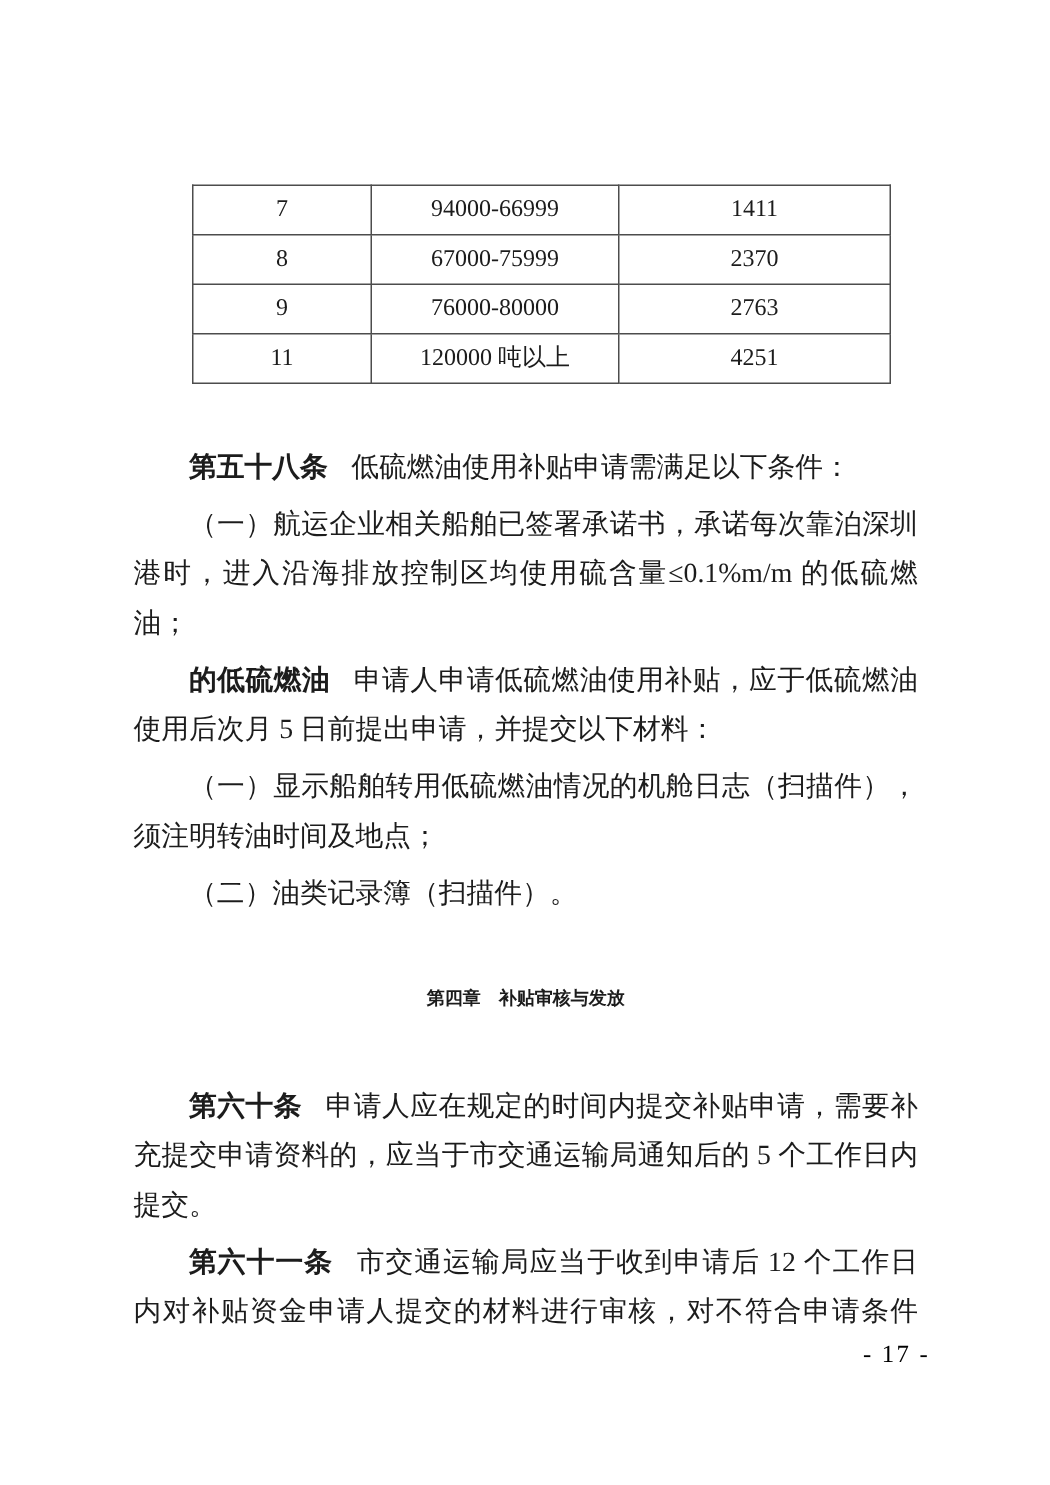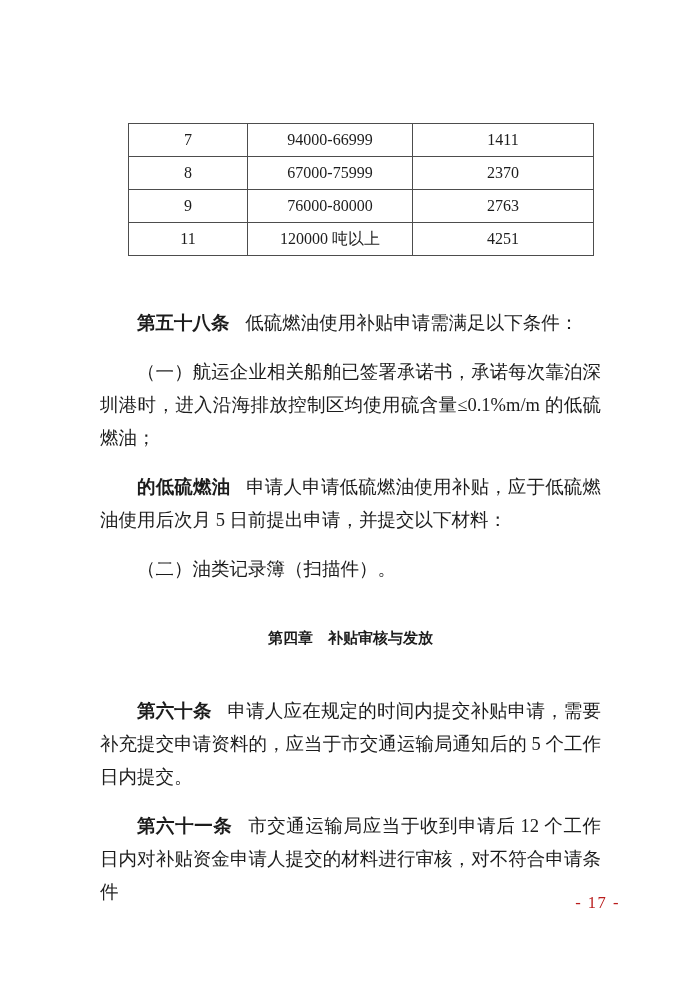--- a/index.html
+++ b/index.html
@@ -35,50 +35,50 @@
   }
 
   
   .content {
     position: absolute;
     top: 291px;
     left: 84px;
     width: 533px;
   }
   .para {
-    margin: 16px;
+    margin: 5px;
     font-size: 18.5px;
     line-height: 33px;
     text-align: justify;
     text-indent: 2em;
     word-break: break-all;
   }
   .article-label {
     font-weight: bold;
     margin-right: 0.85em;
   }
   .para.cutoff { text-align-last: justify; }
 
   .chapter-heading {
     margin: 36px 0 40px 0;
-    font-size: 15px;
+    font-size: 12px;
     font-weight: bold;
     text-align: center;
     line-height: 33px;
     text-indent: 0;
   }
 
   
   .page-number {
     position: absolute;
     top: 893px;
     right: 80px;
     font-size: 16.5px;
     letter-spacing: 1.5px;
-    color: #b91c1c;
+    color: #000000;
   }
 </style>
 </head>
 <body>
 
 <div class="page">
 
   <table class="tier-table">
     <colgroup>
       <col style="width:119px">
@@ -111,20 +111,21 @@
 
   <div class="content">
 
     <p class="para"><span class="article-label">第五十八条</span><span>低硫燃油使用补贴申请需满足以下条件：</span></p>
 
     <p class="para"><span>（一）航运企业相关船舶已签署承诺书，承诺每次靠泊深圳港时，进入沿海排放控制区均使用硫含量≤0.1%m/m 的低硫燃油；</span></p>
 
 
     <p class="para"><span class="article-label">的低硫燃油</span><span>申请人申请低硫燃油使用补贴，应于低硫燃油使用后次月 5 日前提出申请，并提交以下材料：</span></p>
 
+    <p class="para"><span>（一）显示船舶转用低硫燃油情况的机舱日志（扫描件），须注明转油时间及地点；</span></p>
 
     <p class="para"><span>（二）油类记录簿（扫描件）。</span></p>
 
     <h2 class="chapter-heading">第四章　补贴审核与发放</h2>
 
     <p class="para"><span class="article-label">第六十条</span><span>申请人应在规定的时间内提交补贴申请，需要补充提交申请资料的，应当于市交通运输局通知后的 5 个工作日内提交。</span></p>
 
     <p class="para cutoff"><span class="article-label">第六十一条</span><span>市交通运输局应当于收到申请后 12 个工作日内对补贴资金申请人提交的材料进行审核，对不符合申请条件</span></p>
 
   </div>

